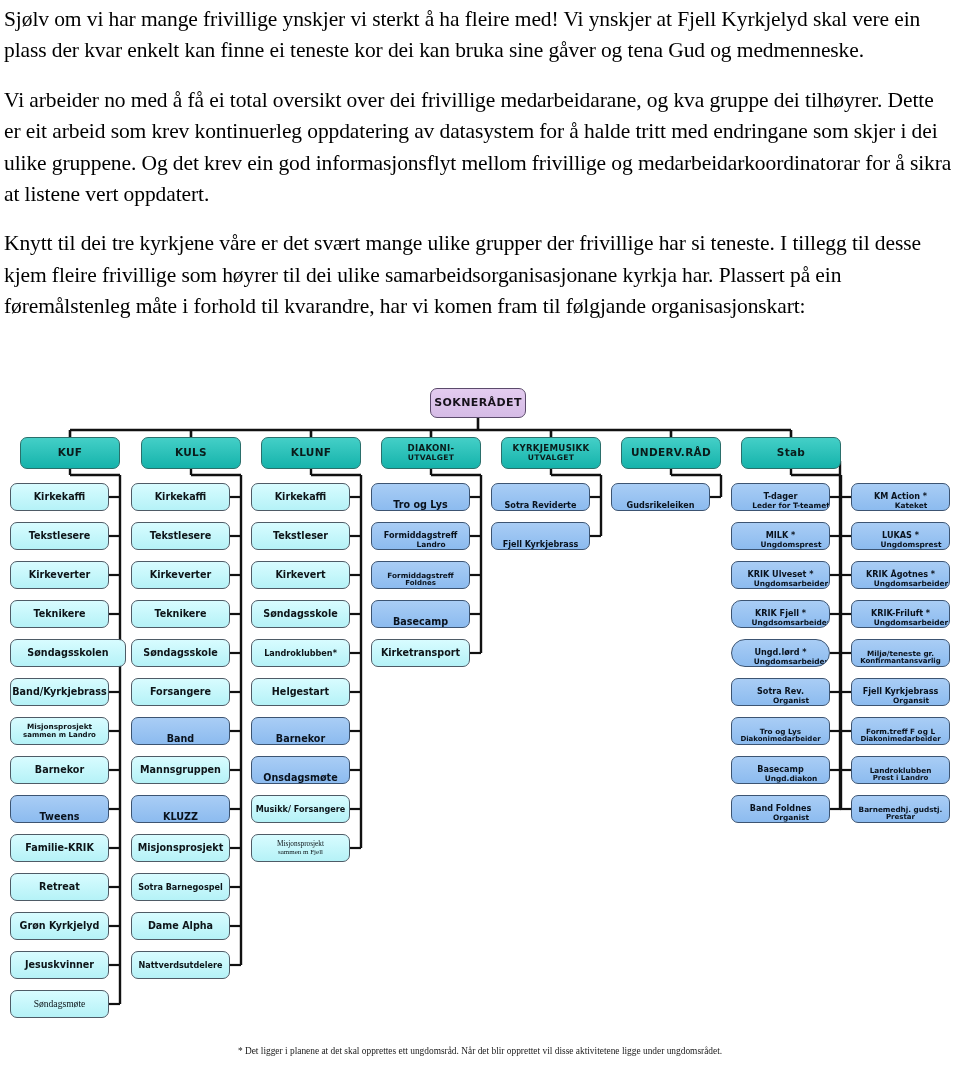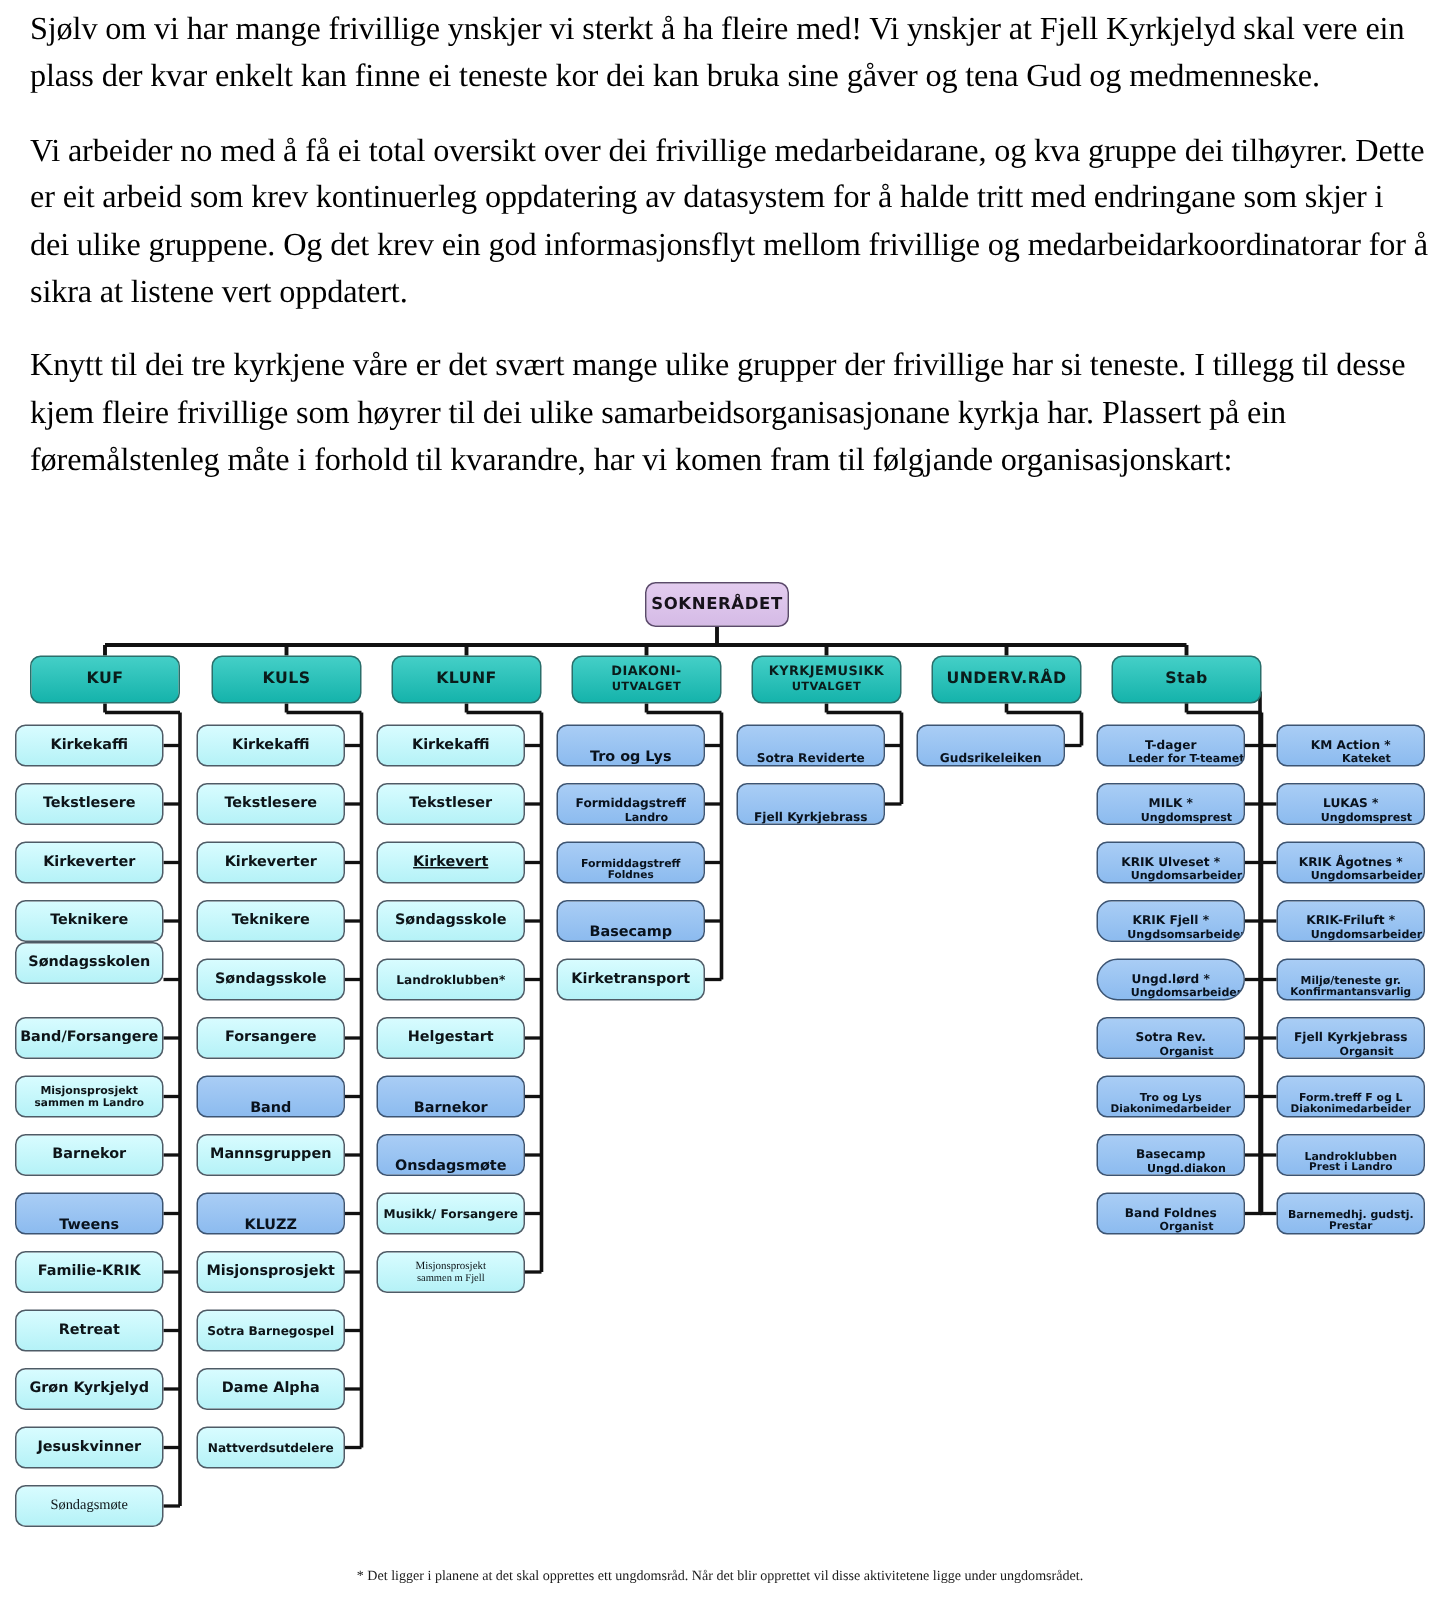--- a/index.html
+++ b/index.html
@@ -14,21 +14,21 @@
     font-family: "Liberation Serif", "DejaVu Serif", serif;
     color: #000;
     overflow: hidden;
   }
 
   
   #prose {
     position: absolute;
     left: 0; top: 0;
     width: 960px;
-    padding: 4px 8px 0 20px;
+    padding: 4px 8px 0 4px;
     box-sizing: border-box;
   }
   .para {
     font-size: 21.5px;
     line-height: 1.46;
     text-align: left;
     margin: 0 0 18px 0;
     letter-spacing: -0.1px;
   }
   .para:last-child { margin-bottom: 0; }
@@ -237,25 +237,25 @@
       </div>
       <div class="node n-cyan" style="left: 10px; top: 140px; width: 99px; height: 28px;">
         <span class="l1">Tekstlesere</span>
       </div>
       <div class="node n-cyan" style="left: 10px; top: 179px; width: 99px; height: 28px;">
         <span class="l1">Kirkeverter</span>
       </div>
       <div class="node n-cyan" style="left: 10px; top: 218px; width: 99px; height: 28px;">
         <span class="l1">Teknikere</span>
       </div>
-      <div class="node n-cyan" style="left: 10px; top: 246px; width: 99px; height: 28px;">
+      <div class="node n-cyan" style="left: 10px; top: 257px; width: 116px; height: 28px;">
         <span class="l1">Søndagsskolen</span>
       </div>
       <div class="node n-cyan" style="left: 10px; top: 296px; width: 99px; height: 28px;">
-        <span class="l1">Band/Forsangere</span>
+        <span class="l1">Band/Kyrkjebrass</span>
       </div>
       <div class="node n-cyan t-xs" style="left: 10px; top: 335px; width: 99px; height: 28px;">
         <span class="l1">Misjonsprosjekt</span>
         <span class="l2">sammen m Landro</span>
       </div>
       <div class="node n-cyan" style="left: 10px; top: 374px; width: 99px; height: 28px;">
         <span class="l1">Barnekor</span>
       </div>
       <div class="node n-blue" style="left: 10px; top: 413px; width: 99px; height: 28px;">
         <span class="l1">Tweens</span>
@@ -319,21 +319,21 @@
       </div>
       <div class="node n-l1" style="left: 261px; top: 55px; width: 100px; height: 32px;">
         <span class="l1">KLUNF</span>
       </div>
       <div class="node n-cyan" style="left: 251px; top: 101px; width: 99px; height: 28px;">
         <span class="l1">Kirkekaffi</span>
       </div>
       <div class="node n-cyan" style="left: 251px; top: 140px; width: 99px; height: 28px;">
         <span class="l1">Tekstleser</span>
       </div>
-      <div class="node n-cyan" style="left: 251px; top: 179px; width: 99px; height: 28px; text-decoration: underline;">
+      <div class="node n-cyan" style="left: 251px; top: 179px; width: 99px; height: 28px;">
         <span class="l1">Kirkevert</span>
       </div>
       <div class="node n-cyan" style="left: 251px; top: 218px; width: 99px; height: 28px;">
         <span class="l1">Søndagsskole</span>
       </div>
       <div class="node n-cyan t-sm" style="left: 251px; top: 257px; width: 99px; height: 28px;">
         <span class="l1">Landroklubben*</span>
       </div>
       <div class="node n-cyan" style="left: 251px; top: 296px; width: 99px; height: 28px;">
         <span class="l1">Helgestart</span>

